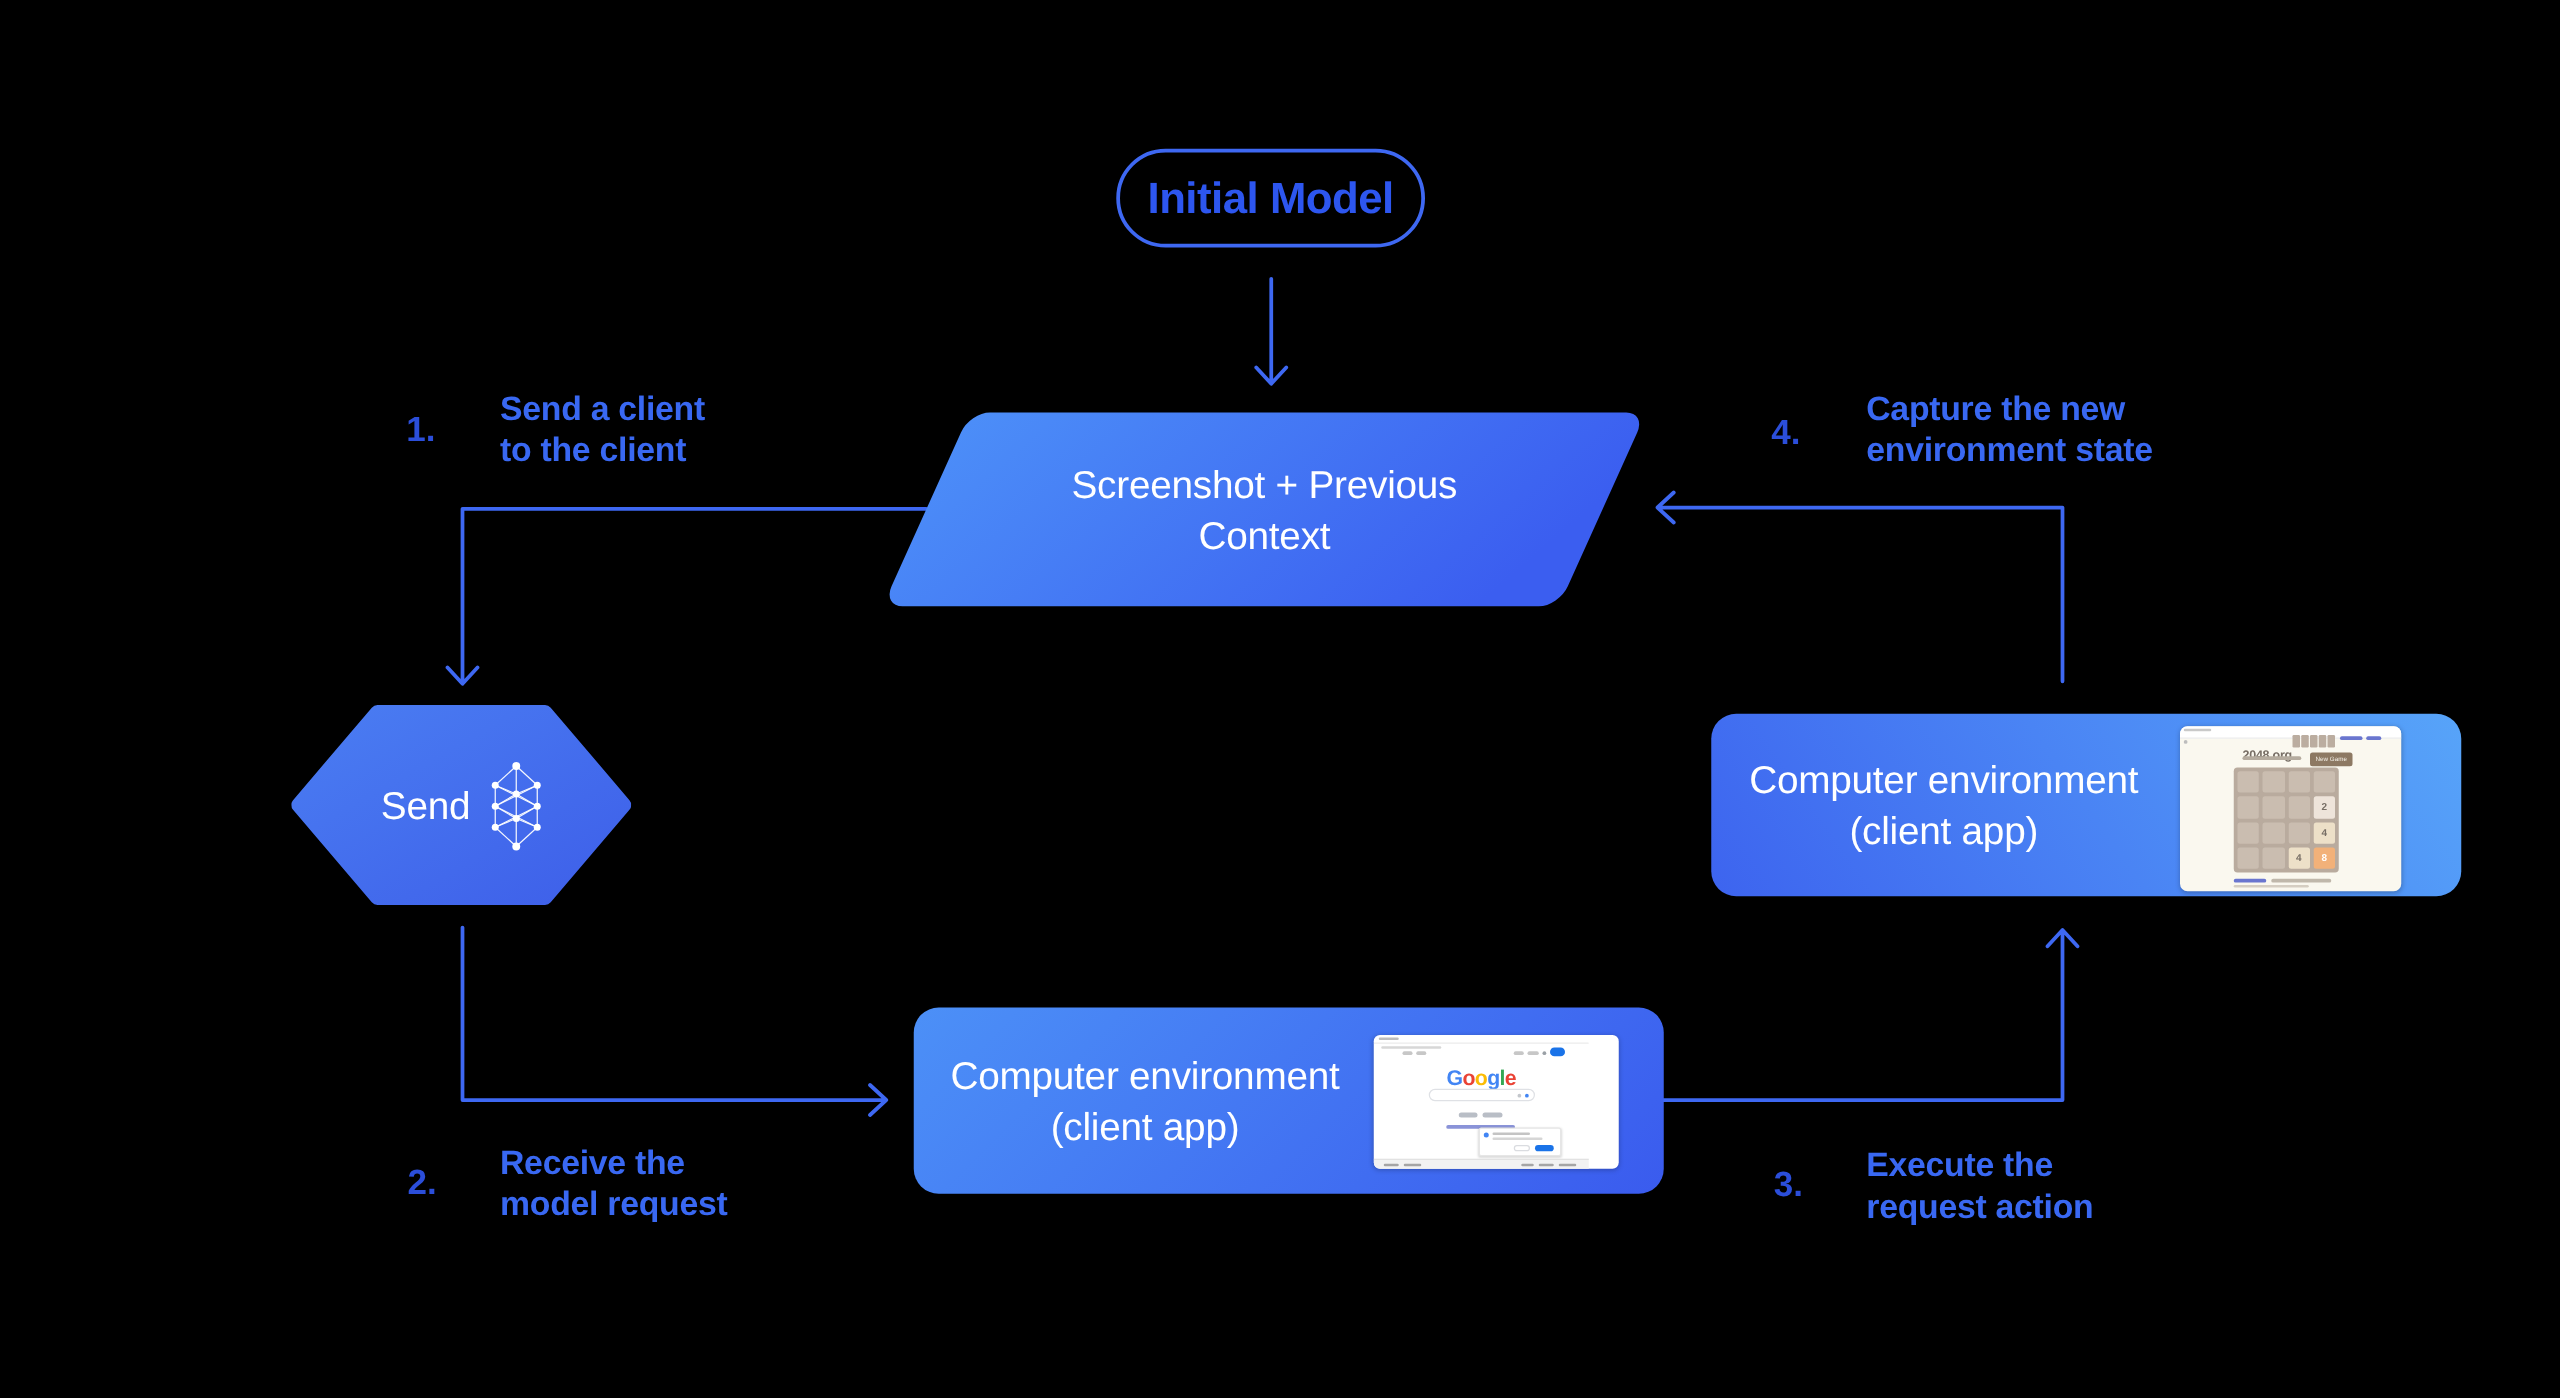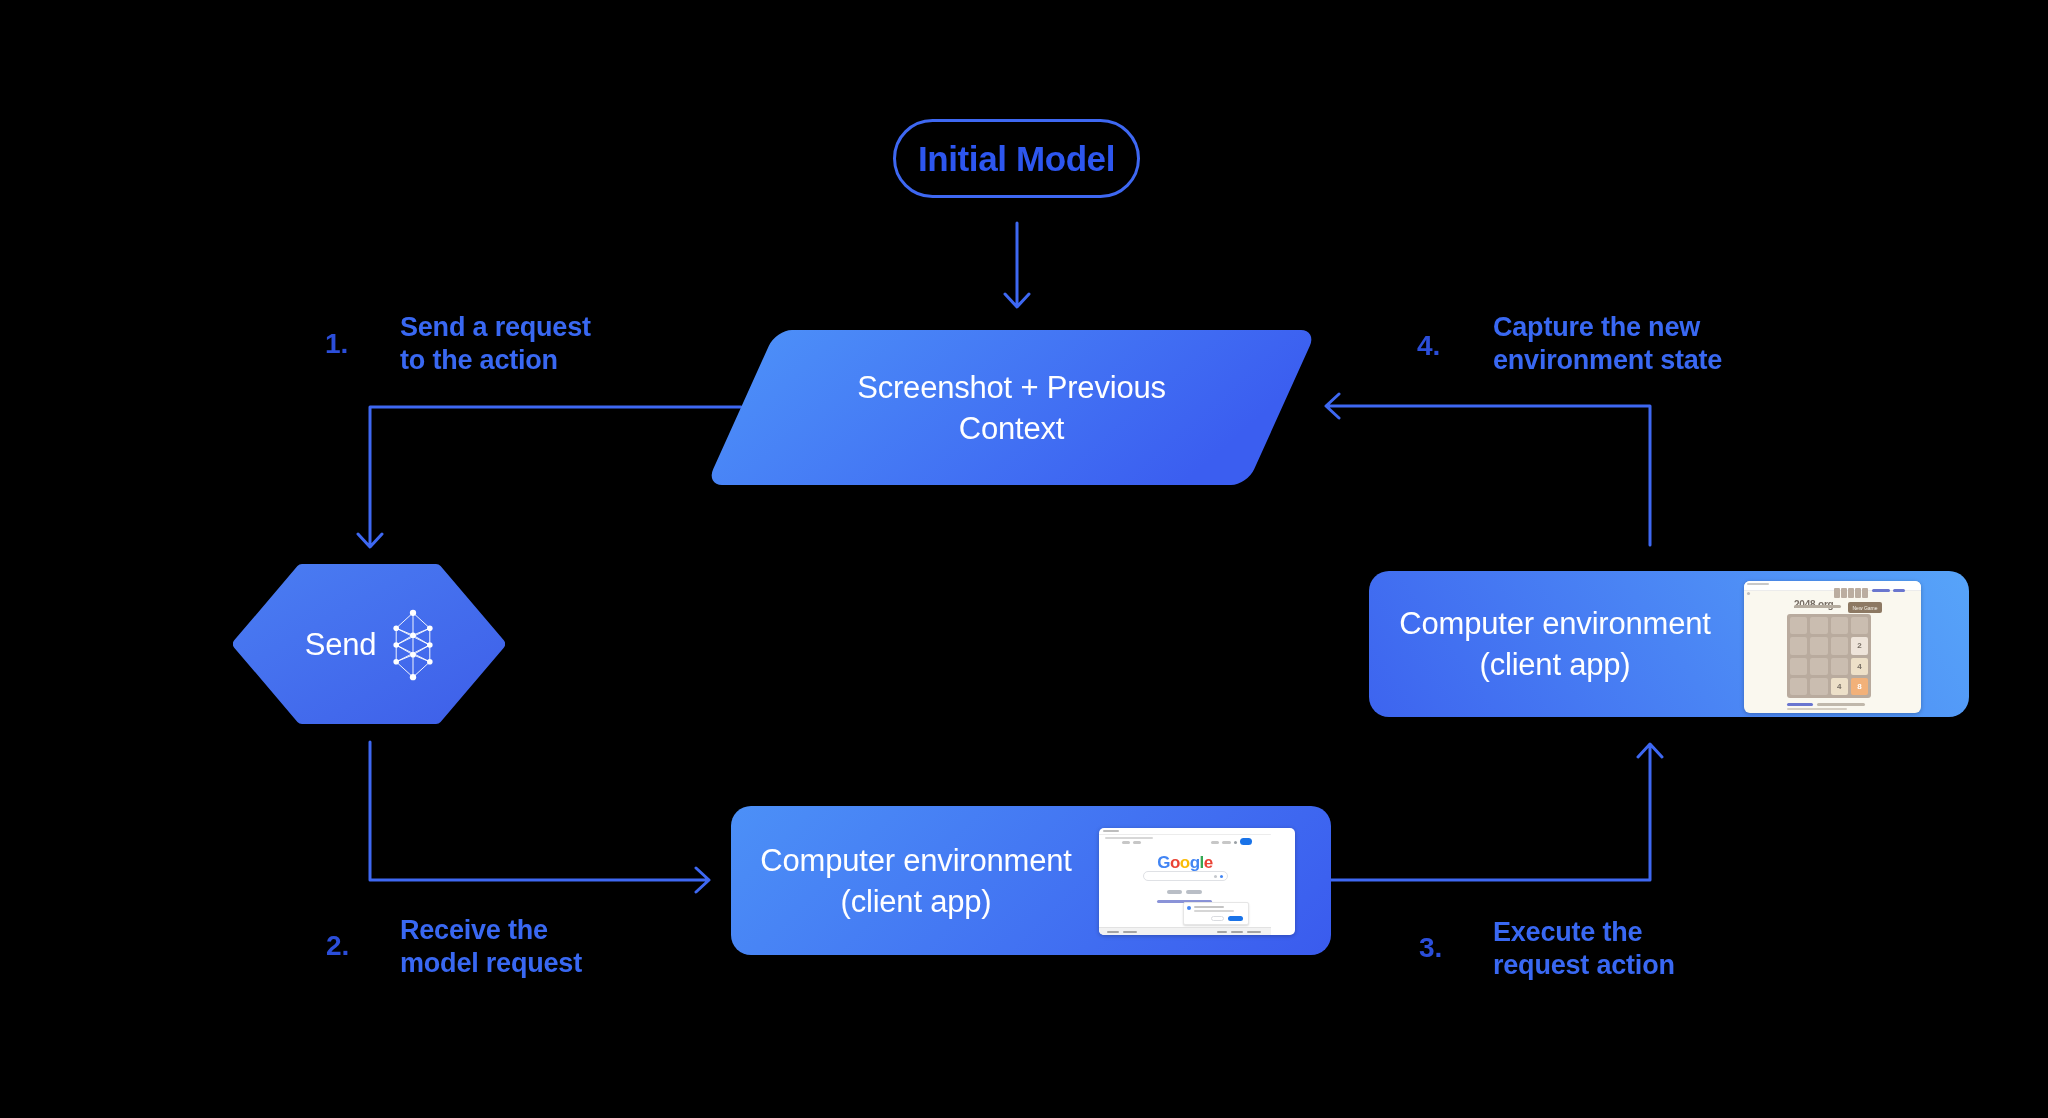--- a/index.html
+++ b/index.html
@@ -246,22 +246,22 @@
     <div class="bar" style="left:8px;top:3px;width:12px;height:2px;background:#a5a5a5;"></div>
     <div class="bar" style="left:24px;top:3px;width:14px;height:2px;background:#a5a5a5;"></div>
     <div class="bar" style="left:118px;top:3px;width:10px;height:2px;background:#a5a5a5;"></div>
     <div class="bar" style="left:132px;top:3px;width:12px;height:2px;background:#a5a5a5;"></div>
     <div class="bar" style="left:148px;top:3px;width:14px;height:2px;background:#a5a5a5;"></div>
   </div>
 </div>
 
 <div class="step-num" style="left:325px;top:330px;">1.</div>
 <div class="step-text" style="left:400px;top:311px;">
-  <div>Send a request</div>
-  <div>to the action</div>
+  <div>Send a client</div>
+  <div>to the client</div>
 </div>
 
 <div class="step-num" style="left:326px;top:932px;">2.</div>
 <div class="step-text" style="left:400px;top:914px;">
   <div>Receive the</div>
   <div>model request</div>
 </div>
 
 <div class="step-num" style="left:1419px;top:934px;">3.</div>
 <div class="step-text" style="left:1493px;top:916px;">

